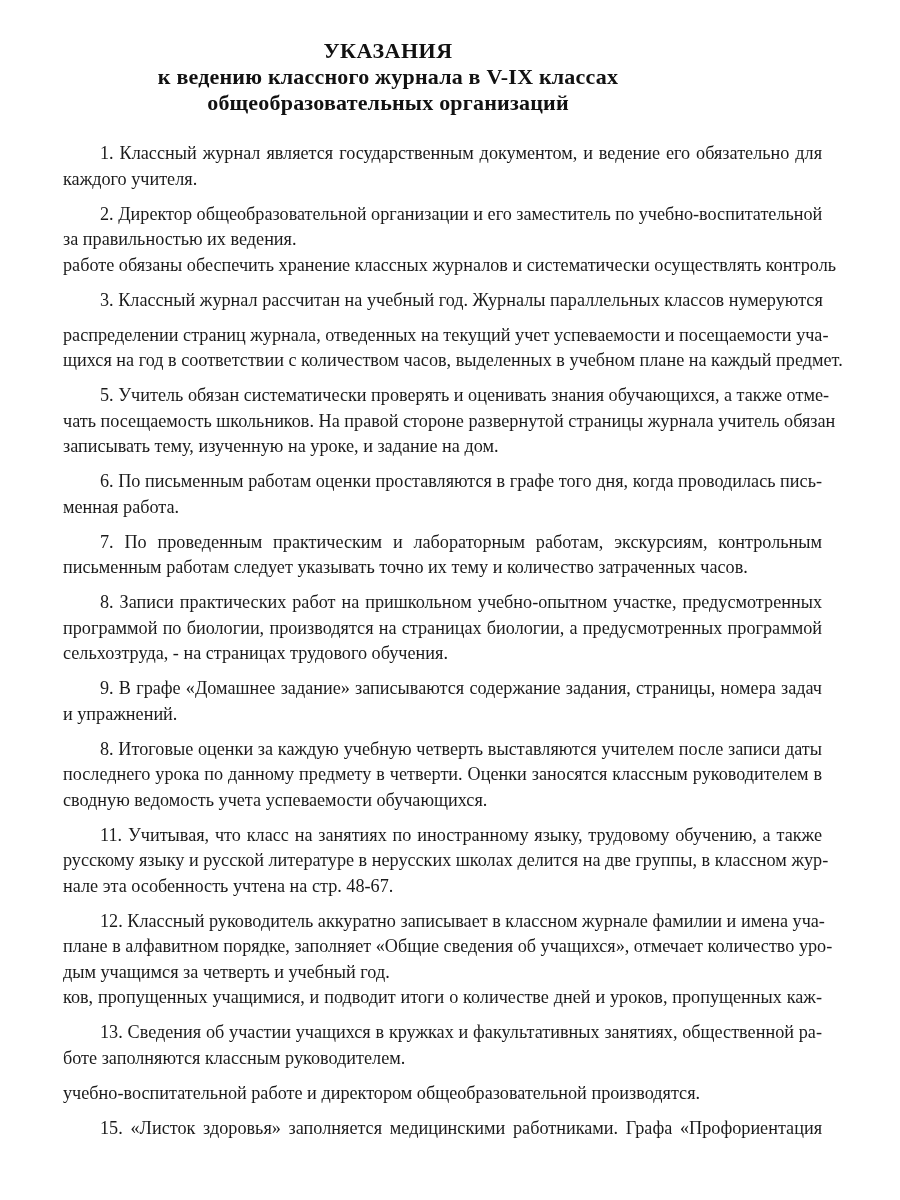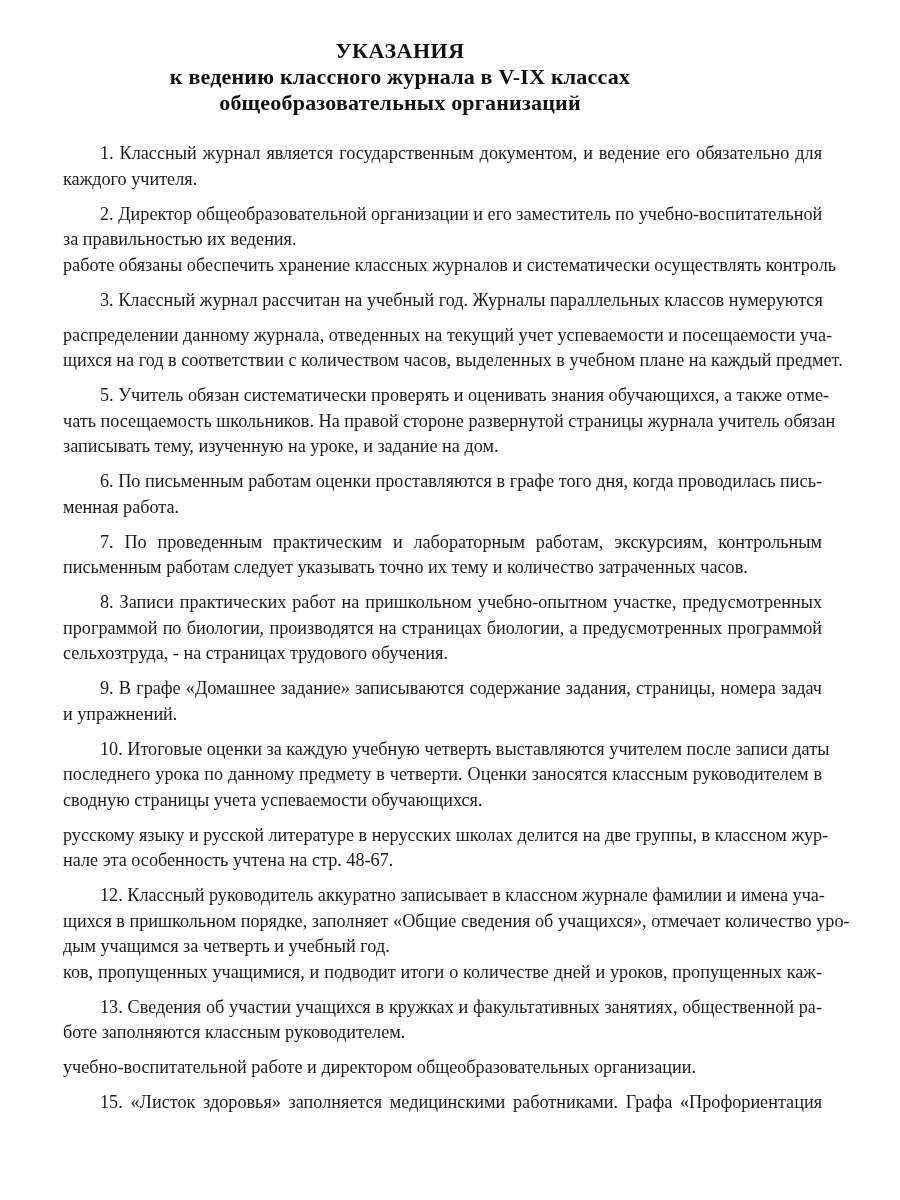--- a/index.html
+++ b/index.html
@@ -18,21 +18,21 @@
     .page {
       position: absolute;
       left: 0;
       top: 0;
       width: 900px;
       height: 1200px;
       background: #ffffff;
     }
     .title-block {
       position: absolute;
-      left: 12px;
+      left: 0;
       top: 38px;
       width: 776px;
       text-align: center;
       font-weight: bold;
       color: #111;
     }
     .title-line {
       font-size: 22px;
       line-height: 26px;
       letter-spacing: 0.2px;
@@ -87,21 +87,21 @@
       </div>
       <div class="para">
         <span class="line indent">2. Директор общеобразовательной организации и его заместитель по учебно-воспитательной</span>
         <span class="line last">за правильностью их ведения.</span>
         <span class="line">работе обязаны обеспечить хранение классных журналов и систематически осуществлять контроль</span>
       </div>
       <div class="para">
         <span class="line indent">3. Классный журнал рассчитан на учебный год. Журналы параллельных классов нумеруются</span>
       </div>
       <div class="para">
-        <span class="line">распределении данному журнала, отведенных на текущий учет успеваемости и посещаемости уча-</span>
+        <span class="line">распределении страниц журнала, отведенных на текущий учет успеваемости и посещаемости уча-</span>
         <span class="line last">щихся на год в соответствии с количеством часов, выделенных в учебном плане на каждый предмет.</span>
       </div>
       <div class="para">
         <span class="line indent">5. Учитель обязан систематически проверять и оценивать знания обучающихся, а также отме-</span>
         <span class="line">чать посещаемость школьников. На правой стороне развернутой страницы журнала учитель обязан</span>
         <span class="line last">записывать тему, изученную на уроке, и задание на дом.</span>
       </div>
       <div class="para">
         <span class="line indent">6. По письменным работам оценки проставляются в графе того дня, когда проводилась пись-</span>
         <span class="line last">менная работа.</span>
@@ -113,39 +113,40 @@
       <div class="para">
         <span class="line indent">8. Записи практических работ на пришкольном учебно-опытном участке, предусмотренных</span>
         <span class="line">программой по биологии, производятся на страницах биологии, а предусмотренных программой</span>
         <span class="line last">сельхозтруда, - на страницах трудового обучения.</span>
       </div>
       <div class="para">
         <span class="line indent">9. В графе «Домашнее задание» записываются содержание задания, страницы, номера задач</span>
         <span class="line last">и упражнений.</span>
       </div>
       <div class="para">
-        <span class="line indent">10. Итоговые оценки за каждую учебную четверть выставляются учителем после записи даты</span>
+        <span class="line indent">8. Итоговые оценки за каждую учебную четверть выставляются учителем после записи даты</span>
         <span class="line">последнего урока по данному предмету в четверти. Оценки заносятся классным руководителем в</span>
-        <span class="line last">сводную страницы учета успеваемости обучающихся.</span>
+        <span class="line last">сводную ведомость учета успеваемости обучающихся.</span>
       </div>
       <div class="para">
+        <span class="line indent">11. Учитывая, что класс на занятиях по иностранному языку, трудовому обучению, а также</span>
         <span class="line">русскому языку и русской литературе в нерусских школах делится на две группы, в классном жур-</span>
         <span class="line last">нале эта особенность учтена на стр. 48-67.</span>
       </div>
       <div class="para">
         <span class="line indent">12. Классный руководитель аккуратно записывает в классном журнале фамилии и имена уча-</span>
-        <span class="line">щихся в пришкольном порядке, заполняет «Общие сведения об учащихся», отмечает количество уро-</span>
+        <span class="line">плане в алфавитном порядке, заполняет «Общие сведения об учащихся», отмечает количество уро-</span>
         <span class="line last">дым учащимся за четверть и учебный год.</span>
         <span class="line">ков, пропущенных учащимися, и подводит итоги о количестве дней и уроков, пропущенных каж-</span>
       </div>
       <div class="para">
         <span class="line indent">13. Сведения об участии учащихся в кружках и факультативных занятиях, общественной ра-</span>
         <span class="line last">боте заполняются классным руководителем.</span>
       </div>
       <div class="para">
-        <span class="line last">учебно-воспитательной работе и директором общеобразовательных организации.</span>
+        <span class="line last">учебно-воспитательной работе и директором общеобразовательной производятся.</span>
       </div>
       <div class="para">
         <span class="line indent">15. «Листок здоровья» заполняется медицинскими работниками. Графа «Профориентация</span>
       </div>
     </div>
 
 </div>
 
 </body></html>

